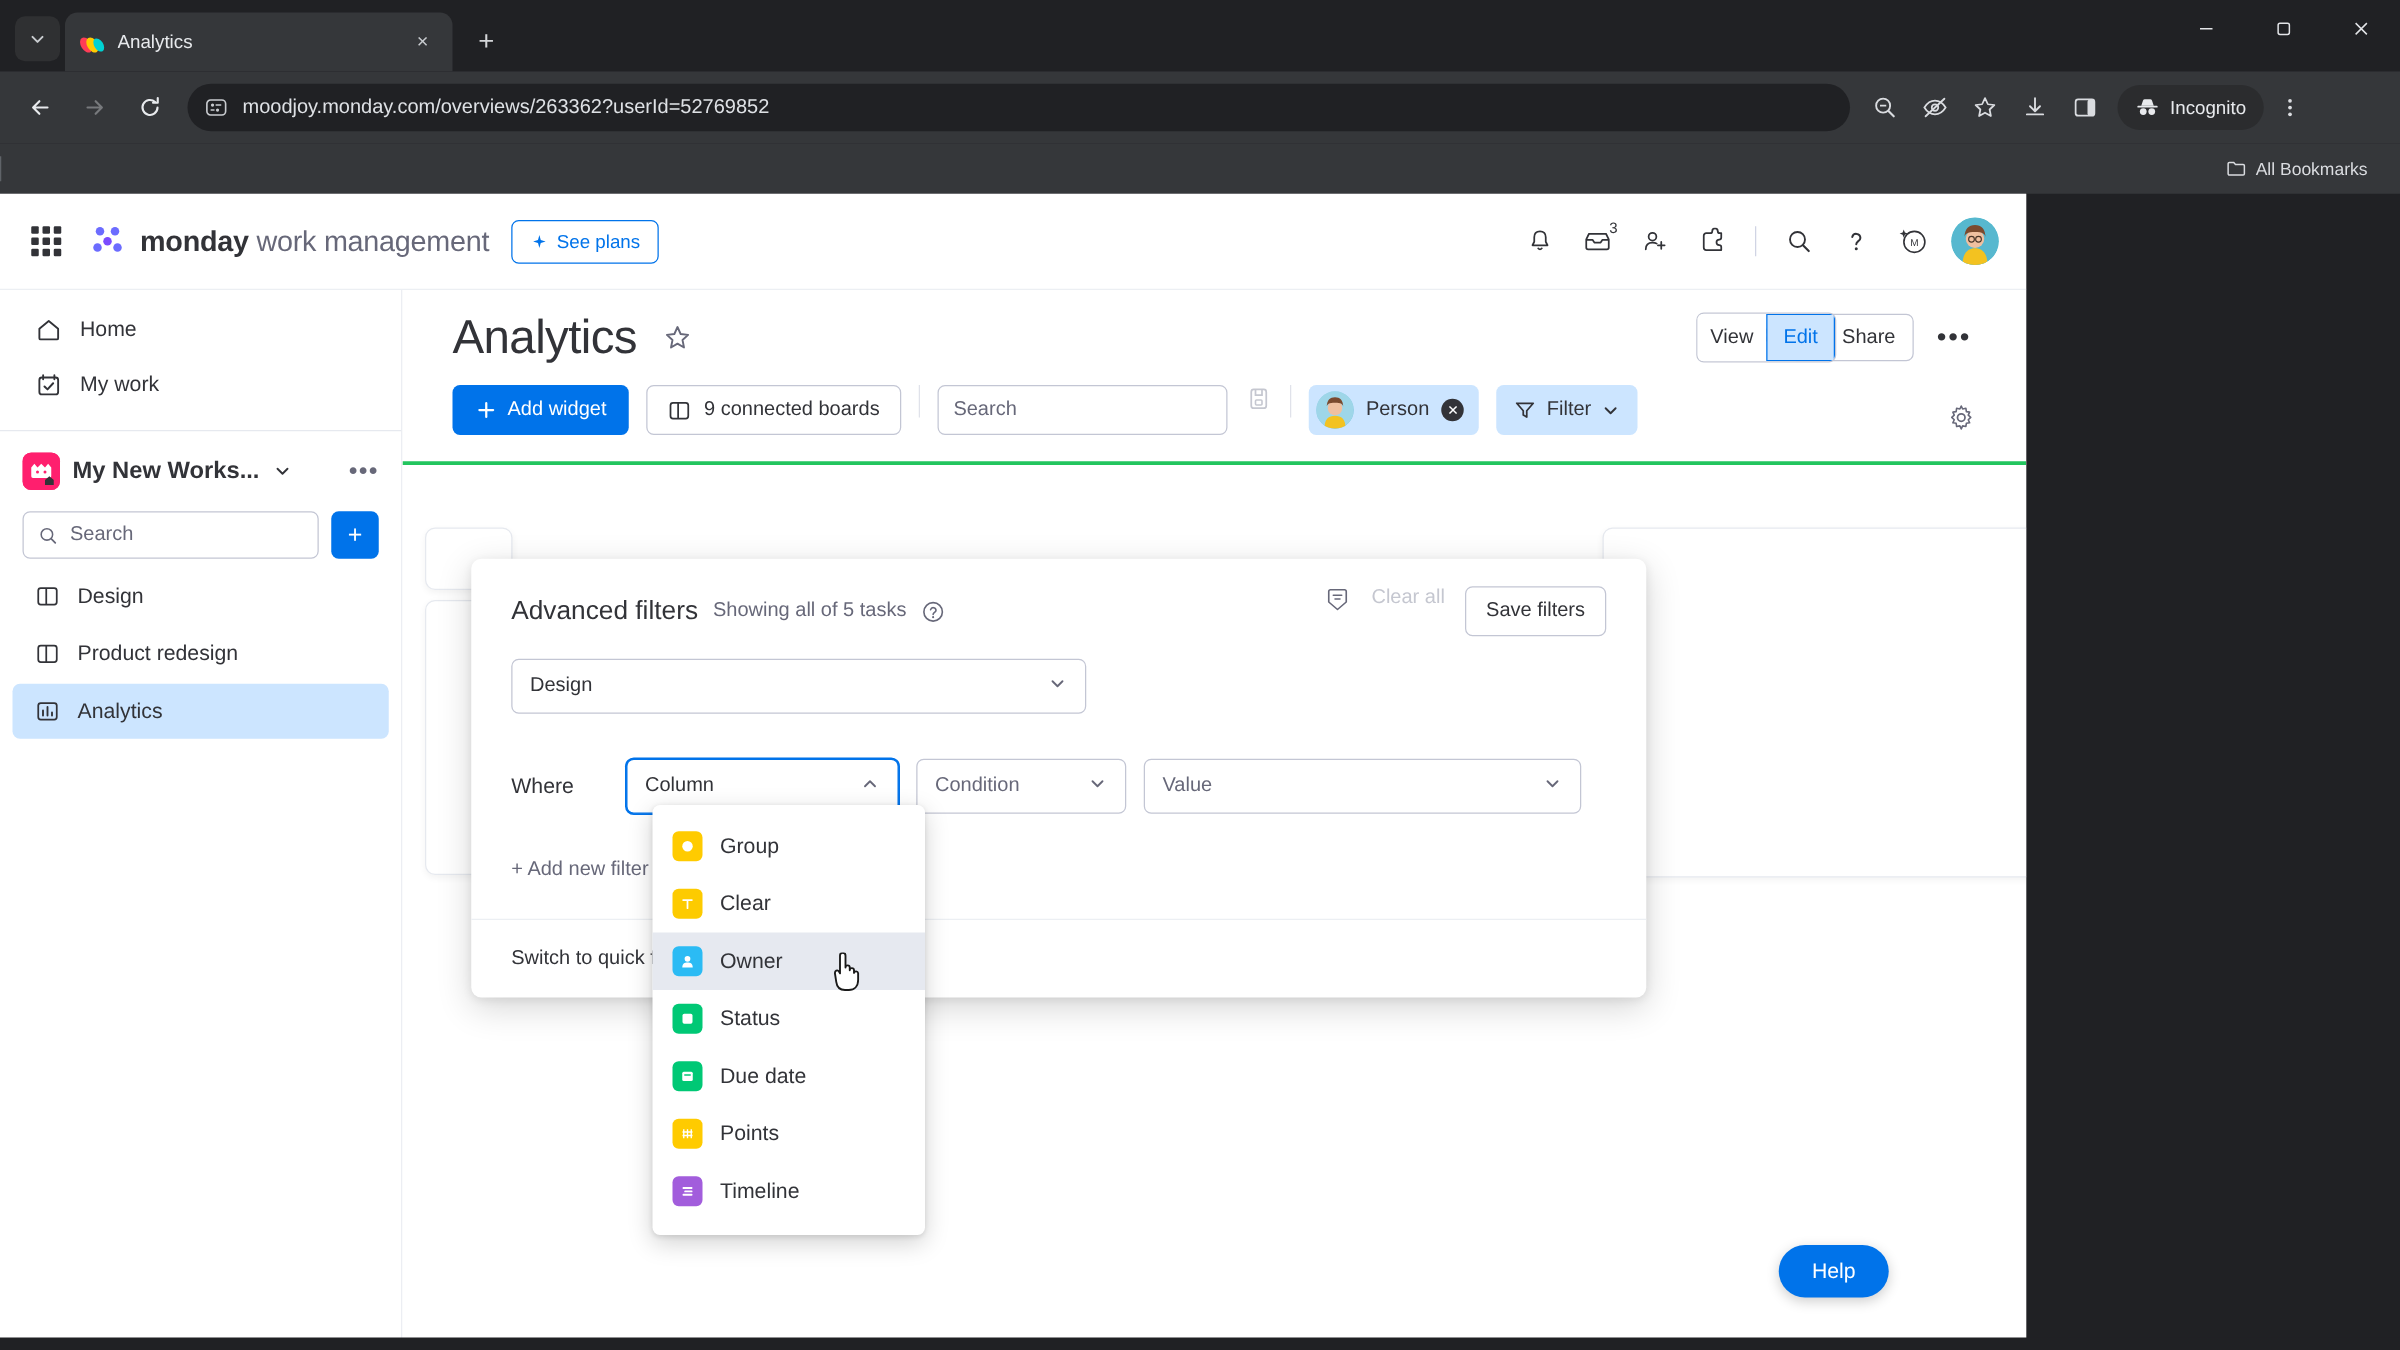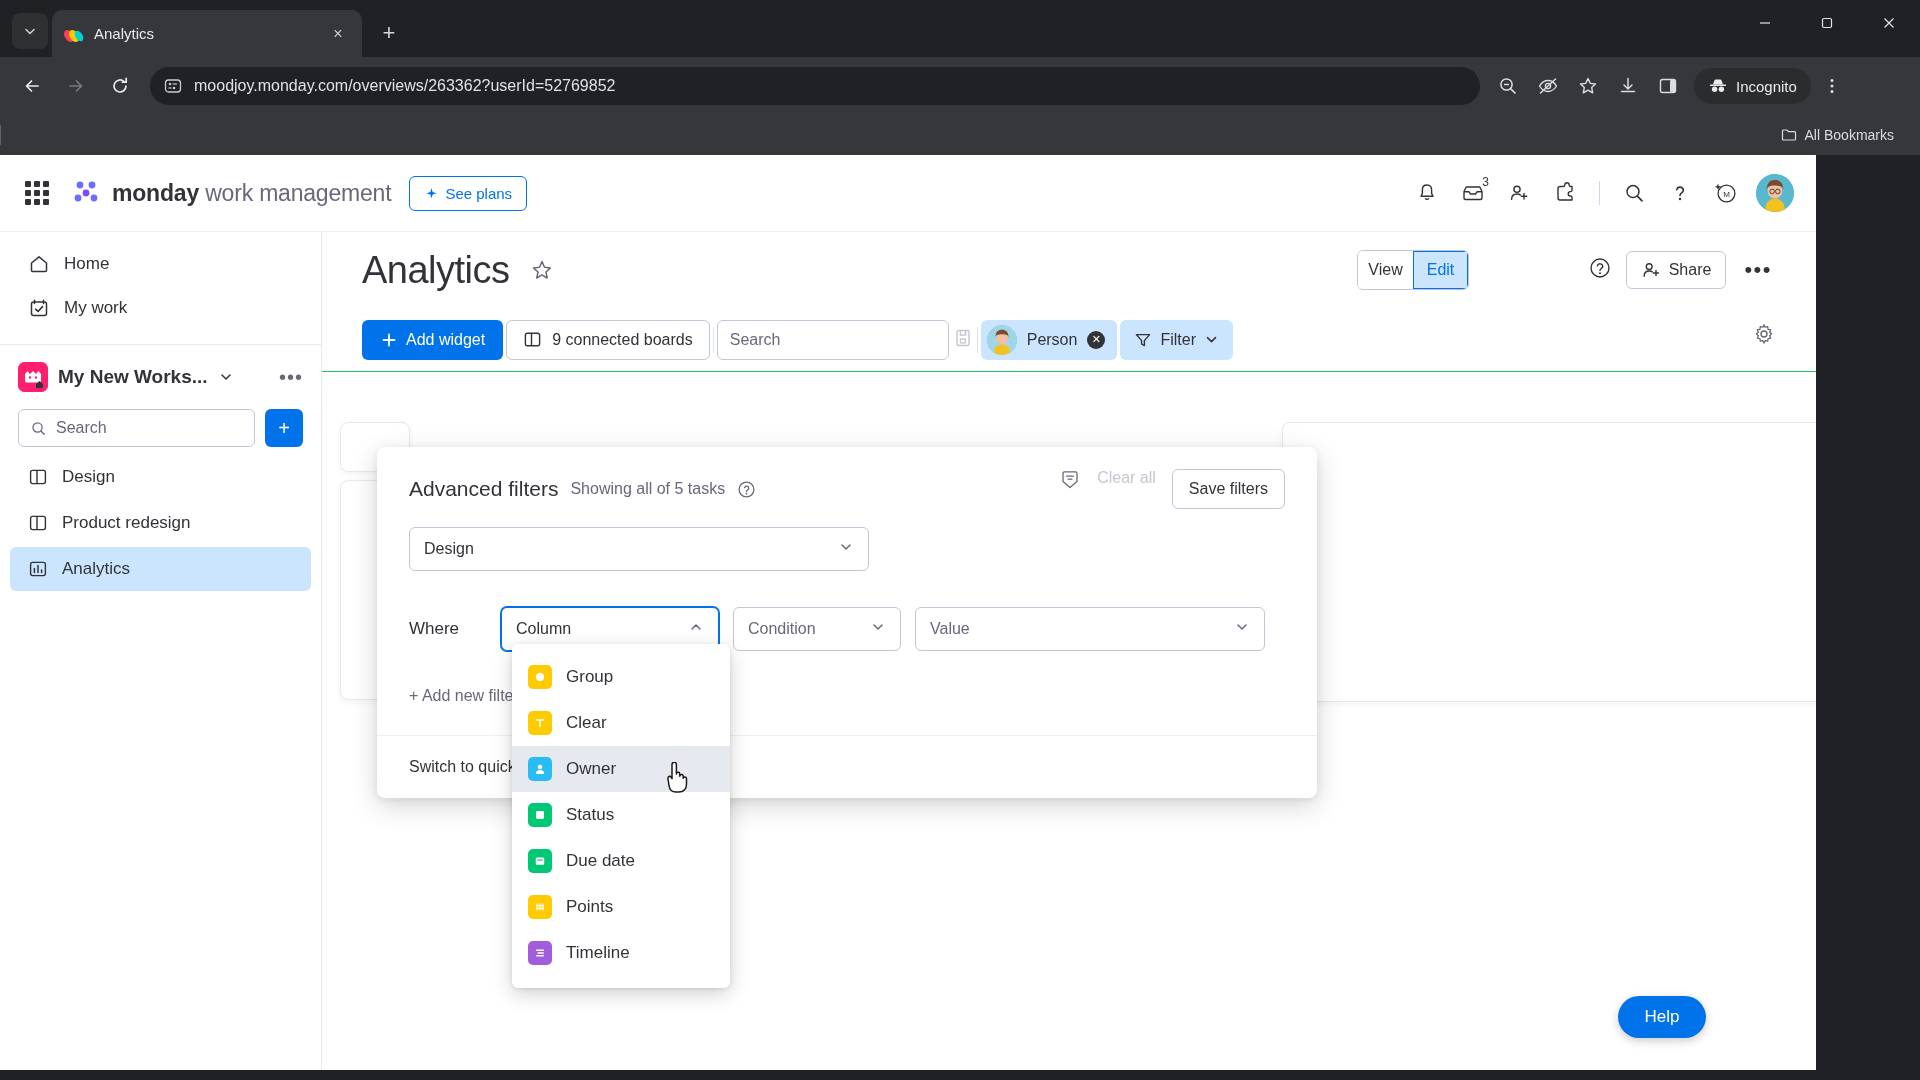--- a/index.html
+++ b/index.html
@@ -87,21 +87,21 @@
     height: 40px; background:#35373a;
     display:flex; align-items:center; justify-content:space-between;
     padding-right: 18px; gap: 8px;
   }
   .bm-sep { width:1px; height:20px; background:#5f6368; margin-right:8px; }
   .bm-item { display:flex; align-items:center; gap: 8px; color:#dadce0; font-size: 14px;
              padding: 4px 8px; border-radius:6px; }
 
   
   .app {
-    position: absolute; left:0; top: 155px; width: 1816px; height: 925px;
+    position: absolute; left:0; top: 155px; width: 1621px; height: 925px;
     background: #ffffff; overflow: hidden;
   }
   .app-header {
     height: 77px; background:#fff; display:flex; align-items:center;
     padding: 0 22px; border-bottom: 1px solid #eceff3;
   }
   .waffle { width: 30px; height: 30px; display:grid; grid-template-columns: repeat(3,1fr);
             grid-template-rows: repeat(3,1fr); gap: 3px; padding: 3px; margin-right: 18px; }
   .waffle i { background:#323338; border-radius: 1px; display:block; }
   .brand { display:flex; align-items:center; gap: 10px; }
@@ -178,22 +178,22 @@
             font-size: 16px; color:#323338; background:#fff; }
   .ve-btn.active { background:#cce5ff; color:#0073ea; box-shadow: inset 0 0 0 1px #0073ea; }
   .topbar-right { margin-left:auto; display:flex; align-items:center; gap: 14px; }
   .share-btn {
     height: 38px; border:1px solid #c3c6d4; border-radius: 6px; display:flex;
     align-items:center; gap: 8px; padding: 0 14px; color:#323338; font-size: 16px;
   }
   .dots-btn { color:#323338; font-size: 22px; letter-spacing: 1.5px; padding: 0 4px; }
 
   .widget-bar {
-    height: 64px; display:flex; align-items:center; padding: 0 40px; gap: 3px;
-    border-bottom: 1px solid #22c55e;
+    height: 64px; display:flex; align-items:flex-start; padding: 0 40px; gap: 14px;
+    border-bottom: 3px solid #22c55e;
   }
   .add-widget {
     height: 40px; background:#0073ea; color:#fff; border-radius: 6px;
     display:flex; align-items:center; gap:8px; padding: 0 18px; font-size: 16px; font-weight: 500;
   }
   .connected-boards {
     height: 40px; border:1px solid #c3c6d4; border-radius:6px; display:flex;
     align-items:center; gap: 10px; padding: 0 16px; font-size: 16px; color:#323338;
   }
   .wb-sep { width:1px; height:26px; background:#e0e2ea; }
@@ -743,21 +743,21 @@
                 </span>
               </div>
             </div>
 
             <div class="add-new-filter">+ Add new filter</div>
           </div>
 
           <div class="fm-foot">Switch to quick filters</div>
         </div>
 
-        <div class="col-dropdown" style="left:190px; top:412px;">
+        <div class="col-dropdown" style="left:200px; top:412px;">
           <div class="cd-item">
             <span class="cd-ico" style="background:#ffcb00;">
               <svg width="14" height="14" viewBox="0 0 14 14">
                   <circle cx="7" cy="7" r="4.2" fill="#fff"></circle>
                 </svg>
             </span>
             <span>Group</span>
           </div>
           <div class="cd-item">
             <span class="cd-ico" style="background:#fdcb00;">

